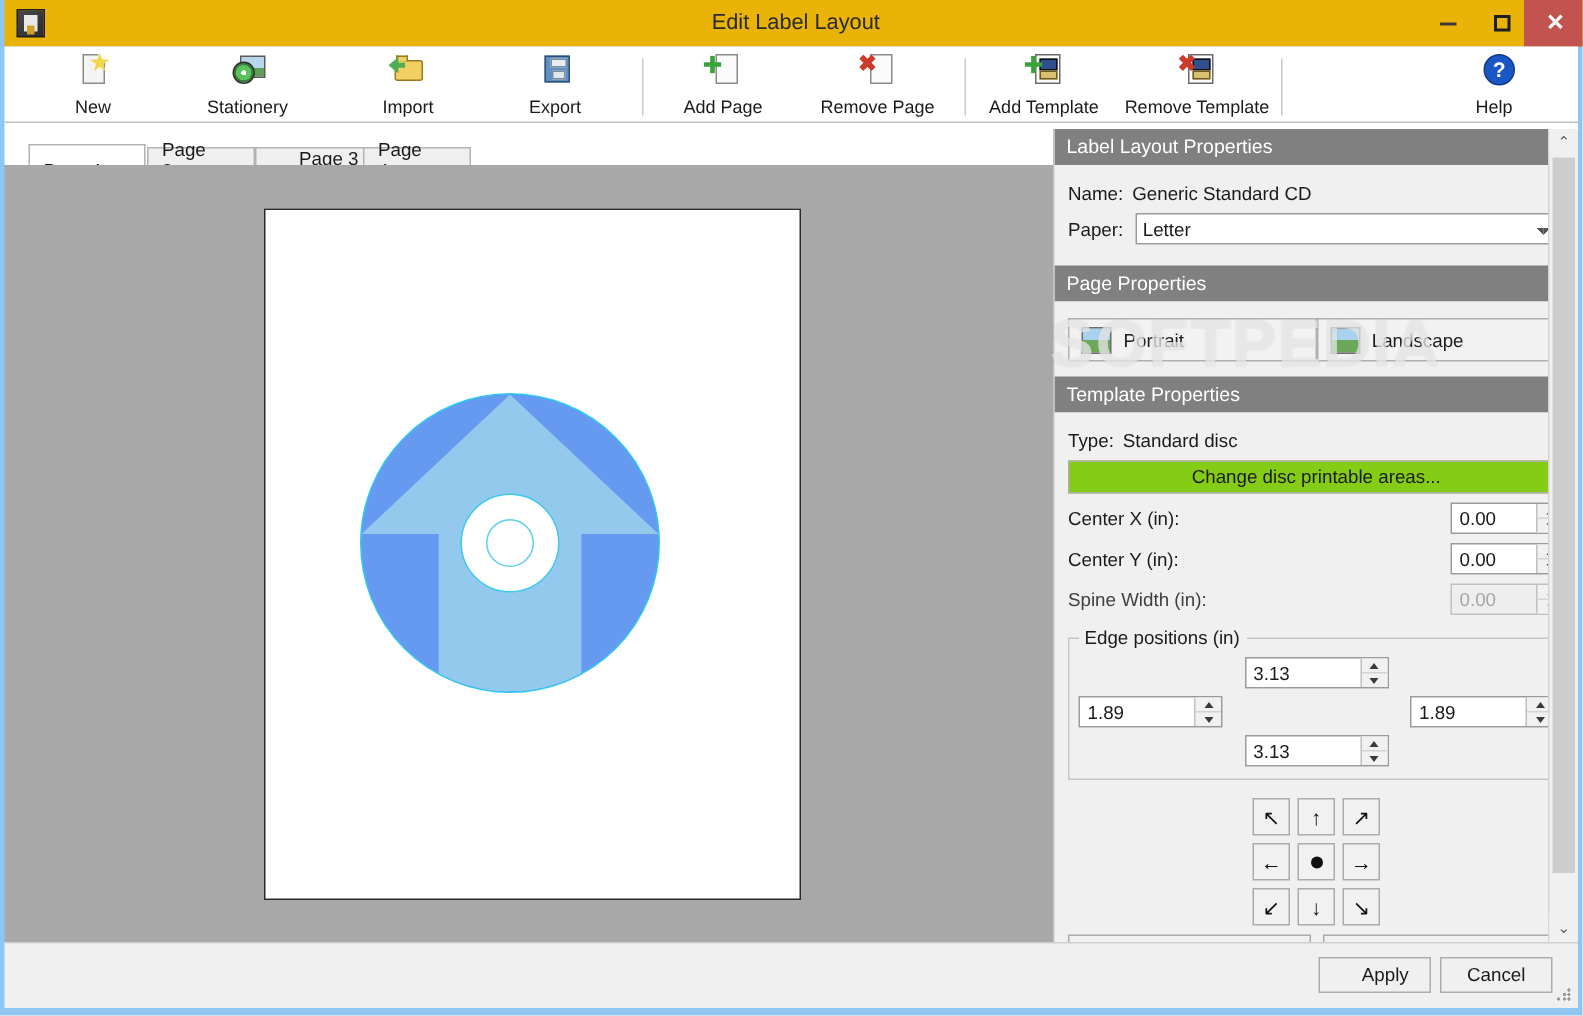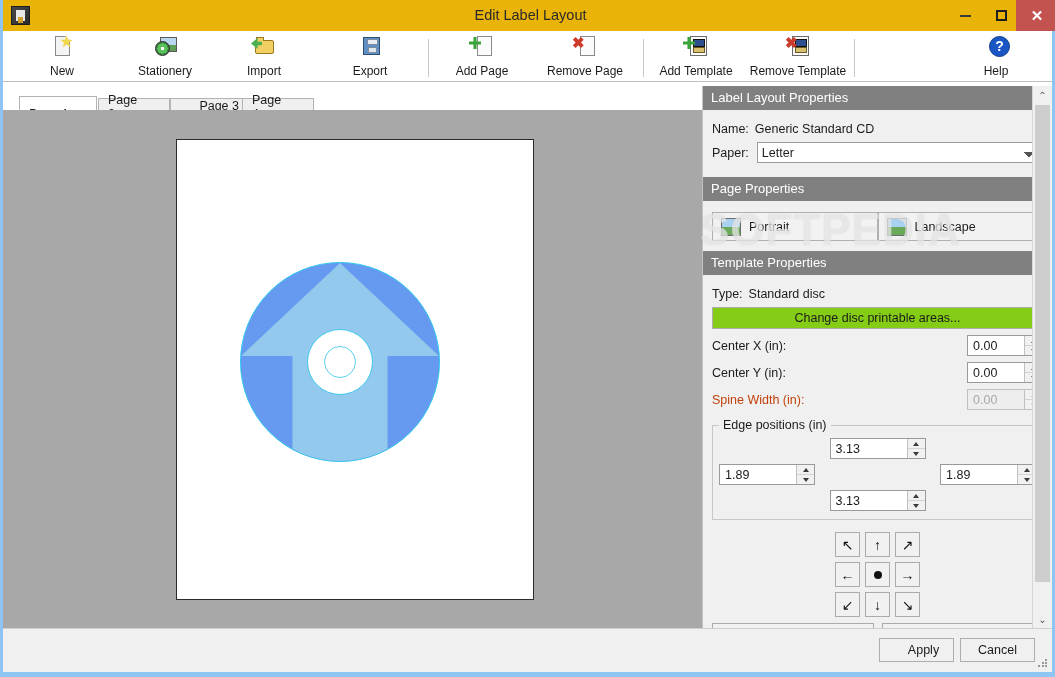--- a/index.html
+++ b/index.html
@@ -249,21 +249,21 @@
   }
   .sect-head {
     height:24px; line-height:24px;
     background:#808080; color:#ffffff;
     font-size:13px; padding-left:8px;
     box-sizing:border-box;
   }
   .sect-body { padding:6px 9px 8px 9px; background:#f0f0f0; }
   .row { display:flex; align-items:center; margin:6px 0; font-size:12.5px; color:#1b1b1b; }
   .row .lbl { white-space:nowrap; }
-  .row .lbl.dim { color:#c2410c; }
+  .row .lbl.dim { color:#404040; }
   .grow { flex:1; }
 
   select.paper {
     flex:1; height:21px; font-size:12.5px;
     font-family:"Liberation Sans", sans-serif;
     border:1px solid #9a9a9a; background:#ffffff;
     padding-left:4px; margin-left:8px;
     -webkit-appearance:none; appearance:none;
     background-image:
       linear-gradient(45deg, transparent 50%, #555 50%),
@@ -441,21 +441,21 @@
     </div>
 
     <div class="tbtn" style="left:118px; width:88px;">
       <span class="ticon">
         <span class="ic-photo"></span>
           <span class="ic-disc"></span>
       </span>
       <span class="tlabel">Stationery</span>
     </div>
 
-    <div class="tbtn" style="left:228px; width:66px;">
+    <div class="tbtn" style="left:236px; width:66px;">
       <span class="ticon">
         <span class="ic-folder"></span>
           <span class="ic-arrow-green"></span>
       </span>
       <span class="tlabel">Import</span>
     </div>
 
     <div class="tbtn" style="left:336px; width:62px;">
       <span class="ticon">
         <span class="ic-floppy"></span>

